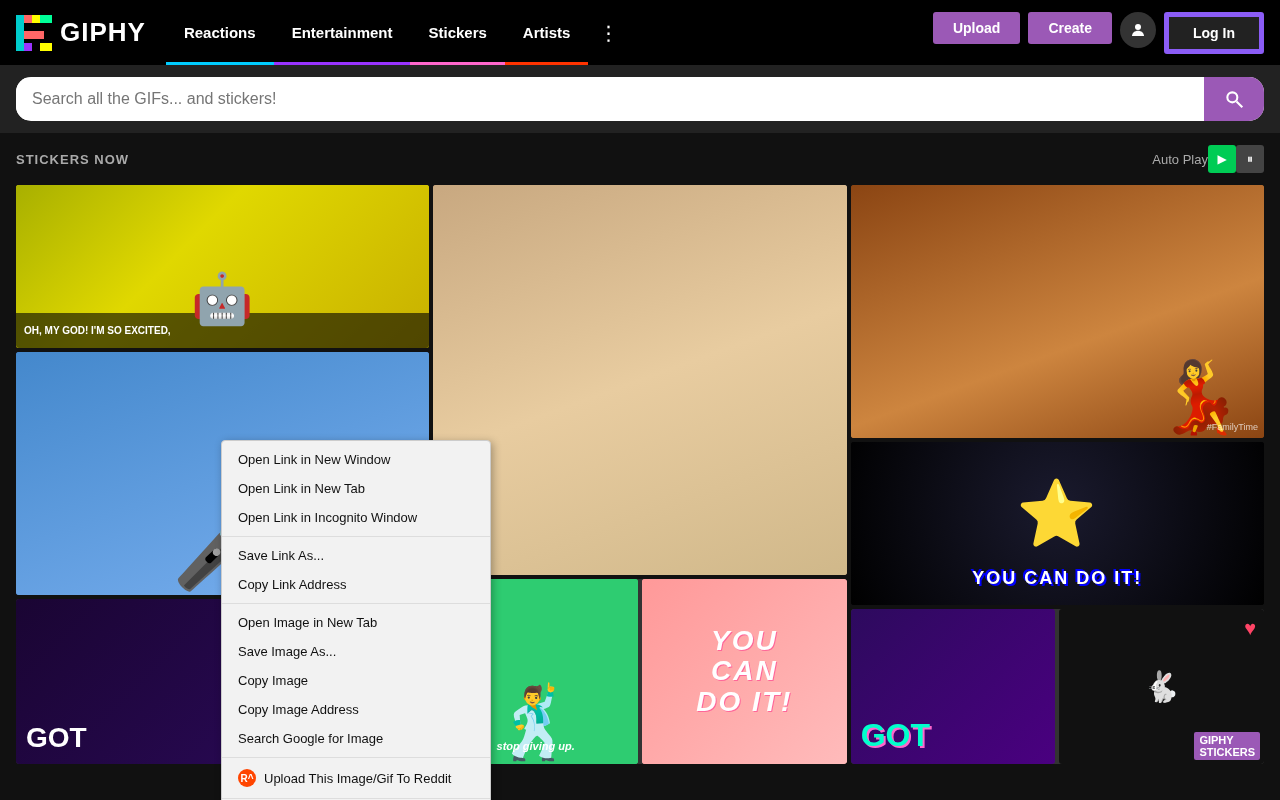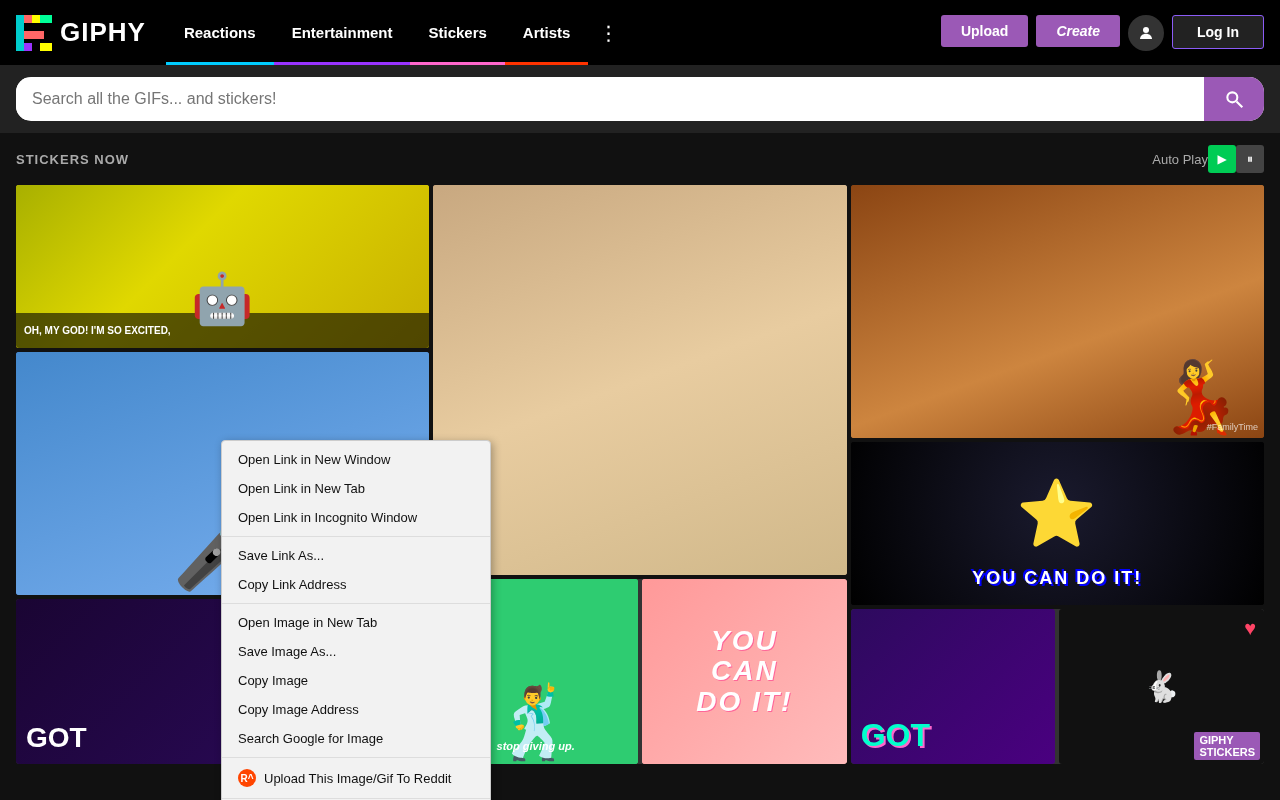--- a/index.html
+++ b/index.html
@@ -124,37 +124,36 @@
     }
     .btn-create {
       background: #9b59b6;
       color: #fff;
       border: none;
       padding: 8px 20px;
       font-size: 14px;
       font-weight: 700;
       border-radius: 3px;
       cursor: pointer;
-      font-style: italic;
     }
     .user-icon-btn {
       width: 36px;
       height: 36px;
       background: #333;
       border-radius: 50%;
       display: flex;
       align-items: center;
       justify-content: center;
       cursor: pointer;
       border: none;
     }
     .btn-login {
       background: #222;
       color: #fff;
-      border: 1px solid #8b5cf6;
+      border: 5px solid #8b5cf6;
       padding: 8px 24px;
       font-size: 14px;
       font-weight: 700;
       border-radius: 3px;
       cursor: pointer;
     }
 
     
     .search-bar {
       background: #222;

